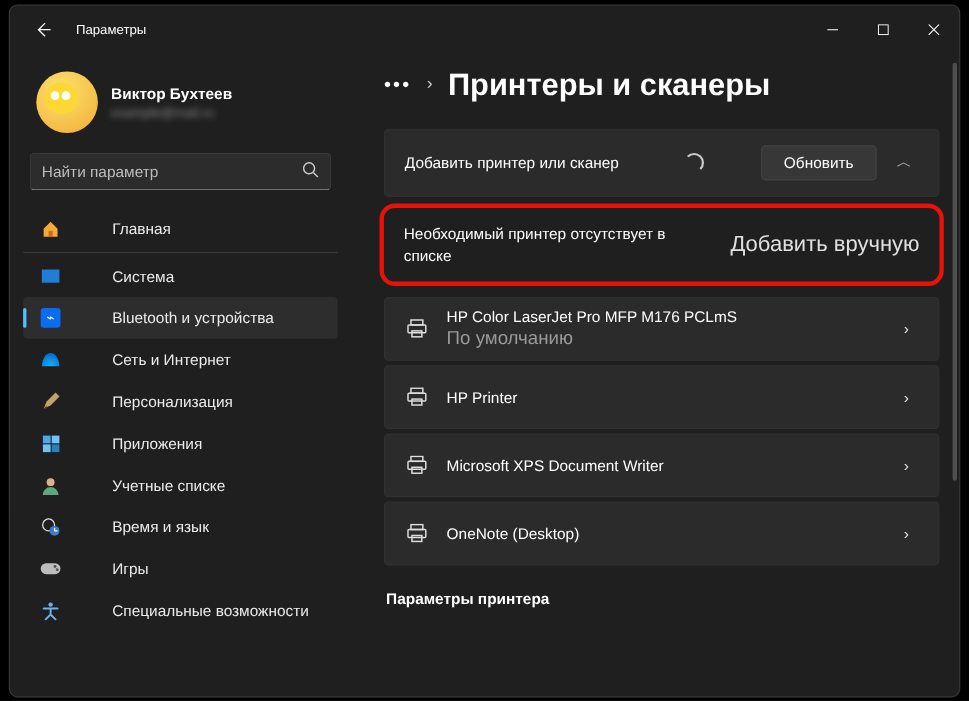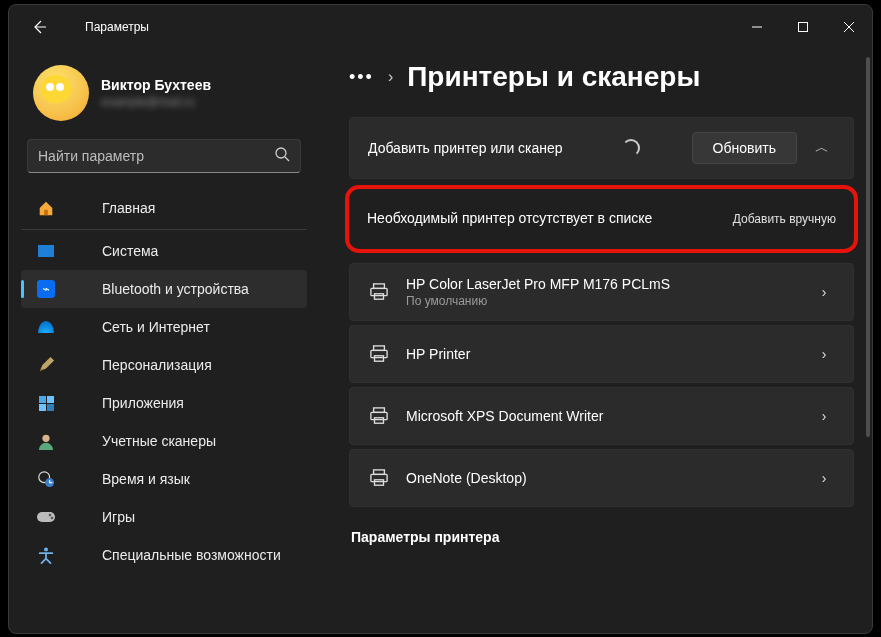--- a/index.html
+++ b/index.html
@@ -33,21 +33,21 @@
     padding-left: 16px;
   }
   .back-btn {
     width: 28px; height: 28px;
     display: flex; align-items: center; justify-content: center;
     font-size: 16px;
     color: #fff;
     cursor: pointer;
     margin-right: 16px;
   }
-  .title-text { font-size: 12px; color: #fff; margin-left: 16px; }
+  .title-text { font-size: 12px; color: #fff; }
   .caption-controls {
     margin-left: auto;
     display: flex;
   }
   .cap-btn {
     width: 46px; height: 32px;
     display: flex; align-items: center; justify-content: center;
     cursor: pointer;
   }
   .cap-btn svg { stroke: #fff; }
@@ -189,21 +189,21 @@
     border: 1px solid #303030;
     border-radius: 4px;
     display: flex;
     align-items: center;
     padding: 0 14px 0 18px;
     min-height: 58px;
     margin-bottom: 4px;
   }
   .card.big{ min-height:62px;}
   .card-title { font-size: 14px; flex:1;}
-  .card-sub { font-size: 12px; color: #9a9a9a; margin-top:2px;}
+  .card-sub { font-size: 17px; color: #9a9a9a; margin-top:2px;}
   .spinner {
     width:18px;height:18px;
     border:2px solid transparent;
     border-top-color:#ccc;
     border-right-color:#ccc;
     border-radius:50%;
     margin-right:12px;
   }
   .btn {
     background:#373737;
@@ -230,21 +230,21 @@
     padding:14px 18px;
     margin: 2px -4px 10px -4px;
     min-height:68px;
   }
   .highlight-box .text-col{
     flex:1;
     font-size:14px;
     line-height:1.4;
     padding-right:12px;
   }
-  .link-text{ font-size:12px; color:#e0e0e0; cursor:pointer;}
+  .link-text{ font-size:20px; color:#e0e0e0; cursor:pointer;}
   .printer-icon{
     width:22px;
     margin-right:16px;
     color:#e0e0e0;
     display:inline-flex;
     align-items:center;
     justify-content:center;
   }
   .printer-icon svg{width:20px;height:18px;}
   .section-label{
@@ -372,21 +372,21 @@
             </span>
           <span>Приложения</span>
         </div>
         <div class="nav-item">
           <span class="nav-icon icn-acct">
             <svg width="18" height="18" viewBox="0 0 20 20">
                 <circle cx="10" cy="7" r="4" fill="#d9b38c"></circle>
                 <path d="M2 20 a8 8 0 0 1 16 0 Z" fill="#5aa87c"></path>
               </svg>
           </span>
-          <span>Учетные сканеры</span>
+          <span>Учетные списке</span>
         </div>
         <div class="nav-item">
           <span class="nav-icon icn-time">
             <svg width="18" height="18" viewBox="0 0 20 20">
                 <circle cx="8" cy="8" r="6" fill="none" stroke="#ddd" stroke-width="1.3"></circle>
                 <circle cx="14" cy="14" r="5" fill="#3d7ecb"></circle>
                 <path d="M14 11 V14 H17" stroke="#fff" stroke-width="1.2" fill="none"></path>
               </svg>
           </span>
           <span>Время и язык</span>

